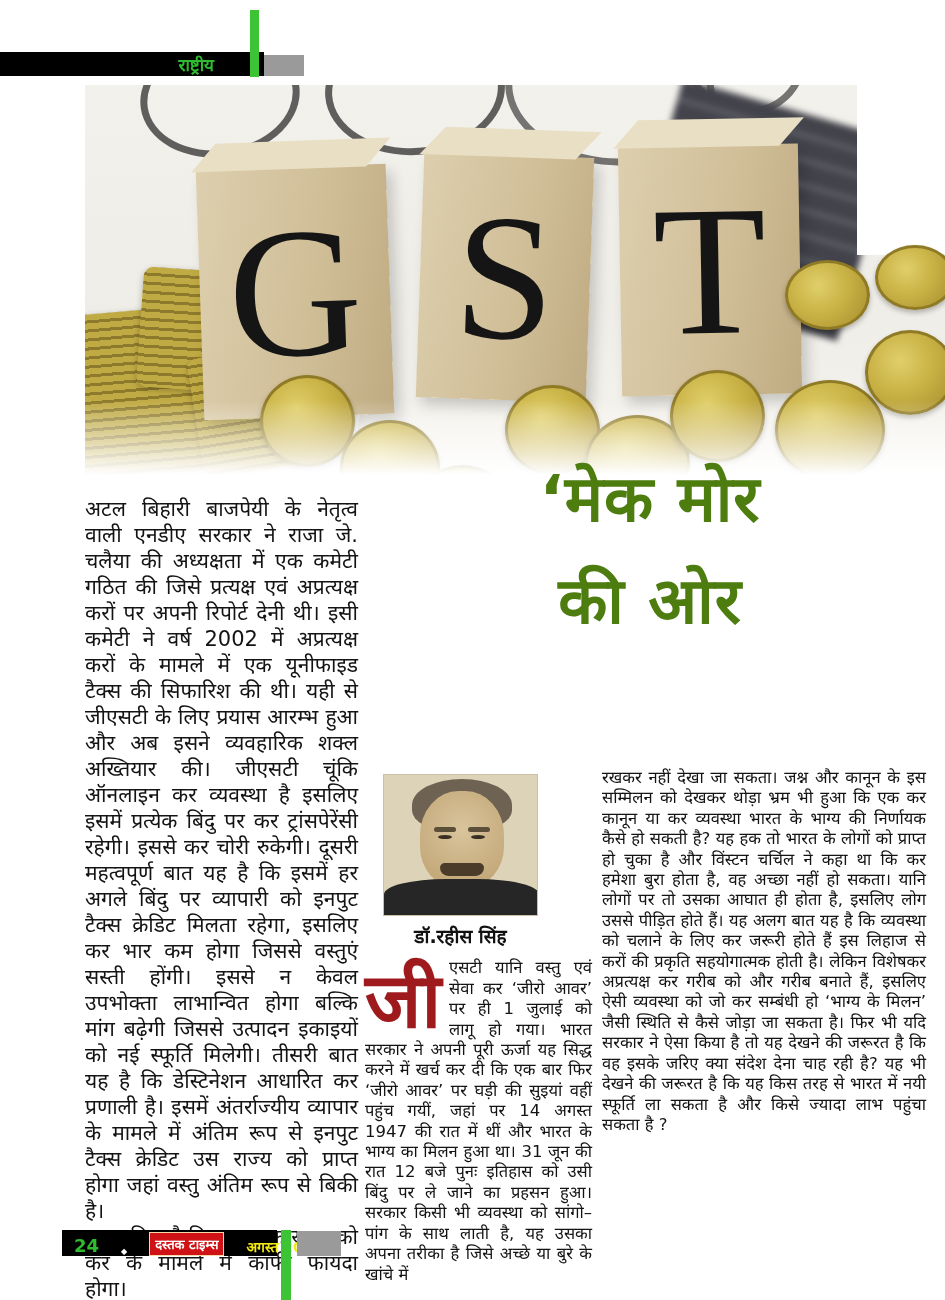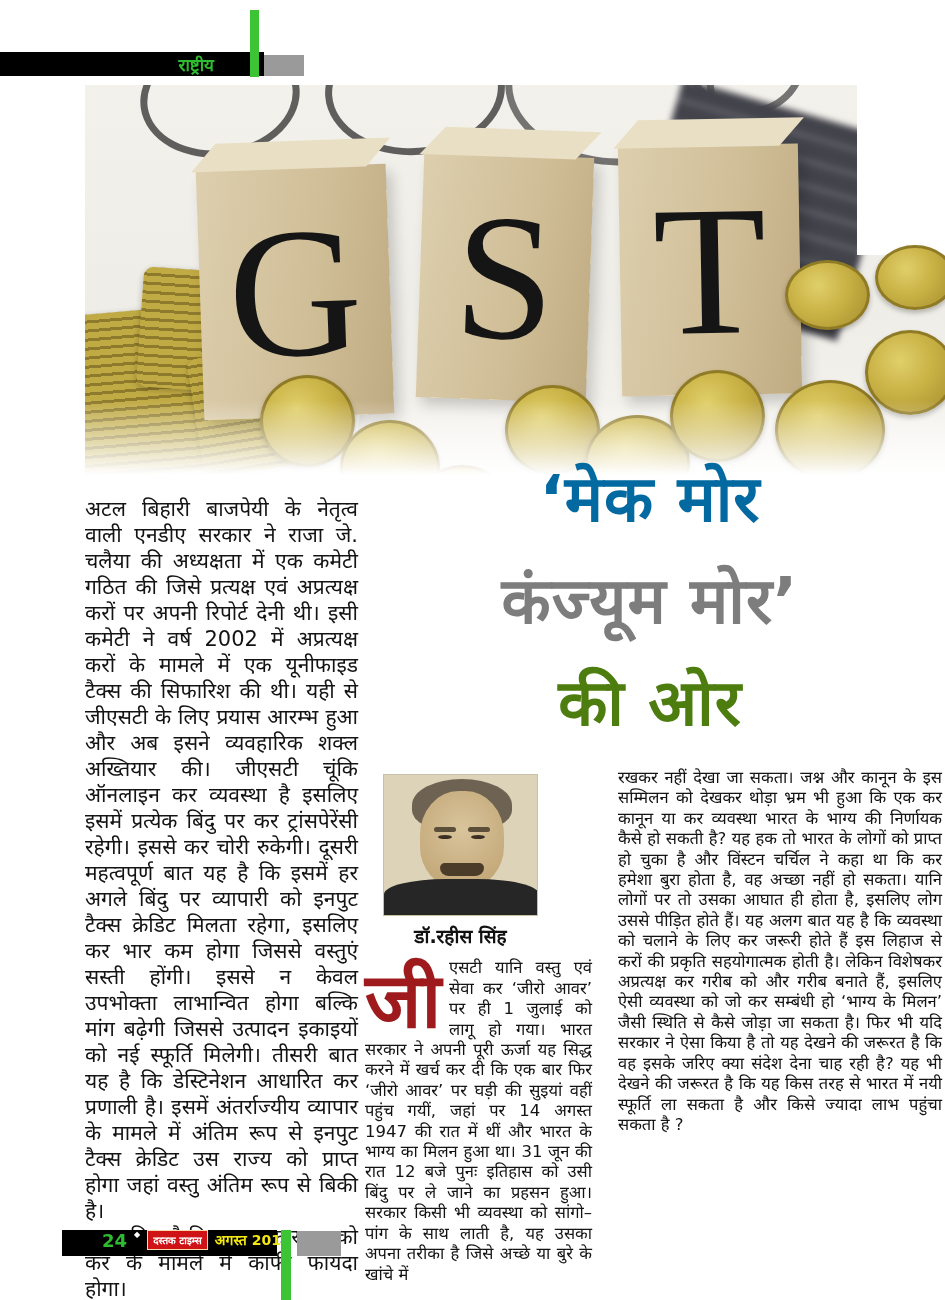--- a/index.html
+++ b/index.html
@@ -50,30 +50,30 @@
   .coin { position:absolute; border-radius:50%;
           background:radial-gradient(circle at 38% 35%, #e0cf6a 0%, #c9b245 45%, #a58c2d 100%);
           border:3px solid #8f7a26; box-shadow:0 3px 5px rgba(0,0,0,.25); }
   .fade { position:absolute; left:0; bottom:0; width:100%; height:85px;
           background:linear-gradient(180deg, rgba(255,255,255,0) 0%, #ffffff 88%); }
 
   
   .headline { position:absolute; left:415px; top:448px; width:470px; text-align:center;
               font-weight:bold; }
   .headline div { font-size:64px; line-height:102px; letter-spacing:1px; }
-  .hl1 { color:#0369a1; }
+  .hl1 { color:#4d7c0f; }
   .hl2 { color:#7d7d7d; }
   .hl3 { color:#4d7c0f; }
 
   
   .col { position:absolute; text-align:justify; color:#131313; }
   .col-intro { left:85px; top:496px; width:273px; font-size:21px; line-height:26px; }
   .col-intro p + p { margin-top:0; }
   .col-mid { left:365px; top:774px; width:227px; font-size:16.5px; line-height:20.4px; }
-  .col-right { left:602px; top:768px; width:324px; font-size:16.5px; line-height:20.4px;margin-left:16px; }
+  .col-right { left:602px; top:768px; width:324px; font-size:16.5px; line-height:20.4px; }
   .col-right .p2 { text-indent:16px; }
 
   
   .author-photo { position:relative; margin-left:18px; width:155px; height:142px;
                   background:#ddd3b8; overflow:hidden; border:1px solid #c9c0a6; }
   .ap-hair { position:absolute; left:28px; top:4px; width:100px; height:52px;
              background:#6e6352; border-radius:50% 50% 40% 40%; }
   .ap-face { position:absolute; left:36px; top:16px; width:84px; height:96px;
              background:radial-gradient(circle at 50% 40%, #d9c49c 0%, #c3a878 80%);
              border-radius:46% 46% 42% 42%; }
@@ -85,24 +85,24 @@
             background:#4a3c28; border-radius:8px 8px 14px 14px; }
   .ap-shirt { position:absolute; left:0; top:104px; width:155px; height:38px;
               background:#262626; border-radius:40% 40% 0 0; }
   .author-cap { margin:10px 0 12px; width:191px; text-align:center;
                 font-weight:bold; font-size:19px; color:#111; }
   .dropcap { float:left; font-size:76px; line-height:70px; font-weight:bold;
              color:#9e1a1d; margin:8px 8px 0 0; }
 
   
   .ftr-bar { position:absolute; left:62px; top:1230px; width:215px; height:26px;
-             background:#000; display:flex; align-items:flex-start; gap:7px; padding-left:40px; }
+             background:#000; display:flex; align-items:flex-end; gap:22px; padding-left:12px; }
   .ftr-num { color:#2fbb2f; font-weight:bold; font-size:18px; }
   .ftr-dia { color:#ffffff; font-size:8px; }
-  .ftr-logo { background:#cf1216; color:#fff; font-weight:bold; font-size:10px;
+  .ftr-logo { background:#cf1216; color:#fff; font-weight:bold; font-size:13px;
               padding:2px 5px; border:1px solid #f5d9a8; white-space:nowrap; }
   .ftr-date { color:#f3e812; font-weight:bold; font-size:14px; white-space:nowrap; }
   .ftr-green { position:absolute; left:281px; top:1230px; width:10px; height:70px; background:#3cc435; }
   .ftr-gray  { position:absolute; left:297px; top:1231px; width:44px; height:25px; background:#9a9a9a; }
 </style>
 </head>
 <body>
 
 <div class="page">
 
@@ -147,21 +147,20 @@
     <div class="coin" style="left:780px;top:245px;width:90px;height:85px;"></div>
     <div class="coin" style="left:700px;top:175px;width:85px;height:70px;"></div>
     <div class="coin" style="left:790px;top:160px;width:80px;height:65px;"></div>
     <div class="coin" style="left:330px;top:380px;width:95px;height:85px;"></div>
 
     <div class="fade"></div>
   </div>
 
   <div class="headline">
     <div class="hl1">‘मेक मोर</div>
-    <div class="hl2">कंज्यूम मोर’</div>
     <div class="hl3">की ओर</div>
   </div>
 
   <div class="col col-intro">
     <p>अटल बिहारी बाजपेयी के नेतृत्व वाली एनडीए सरकार ने राजा जे. चलैया की अध्यक्षता में एक कमेटी गठित की जिसे प्रत्यक्ष एवं अप्रत्यक्ष करों पर अपनी रिपोर्ट देनी थी। इसी कमेटी ने वर्ष 2002 में अप्रत्यक्ष करों के मामले में एक यूनीफाइड टैक्स की सिफारिश की थी। यही से जीएसटी के लिए प्रयास आरम्भ हुआ और अब इसने व्यवहारिक शक्ल अख्तियार की। जीएसटी चूंकि ऑनलाइन कर व्यवस्था है इसलिए इसमें प्रत्येक बिंदु पर कर ट्रांसपेरेंसी रहेगी। इससे कर चोरी रुकेगी। दूसरी महत्वपूर्ण बात यह है कि इसमें हर अगले बिंदु पर व्यापारी को इनपुट टैक्स क्रेडिट मिलता रहेगा, इसलिए कर भार कम होगा जिससे वस्तुएं सस्ती होंगी। इससे न केवल उपभोक्ता लाभान्वित होगा बल्कि मांग बढ़ेगी जिससे उत्पादन इकाइयों को नई स्फूर्ति मिलेगी। तीसरी बात यह है कि डेस्टिनेशन आधारित कर प्रणाली है। इसमें अंतर्राज्यीय व्यापार के मामले में अंतिम रूप से इनपुट टैक्स क्रेडिट उस राज्य को प्राप्त होगा जहां वस्तु अंतिम रूप से बिकी है।</p>
     <p>स्वाभाविक है कि आयातक राज्य को कर के मामले में काफी फायदा होगा।</p>
   </div>
 
   <div class="col col-mid">
     <div class="author-photo">

